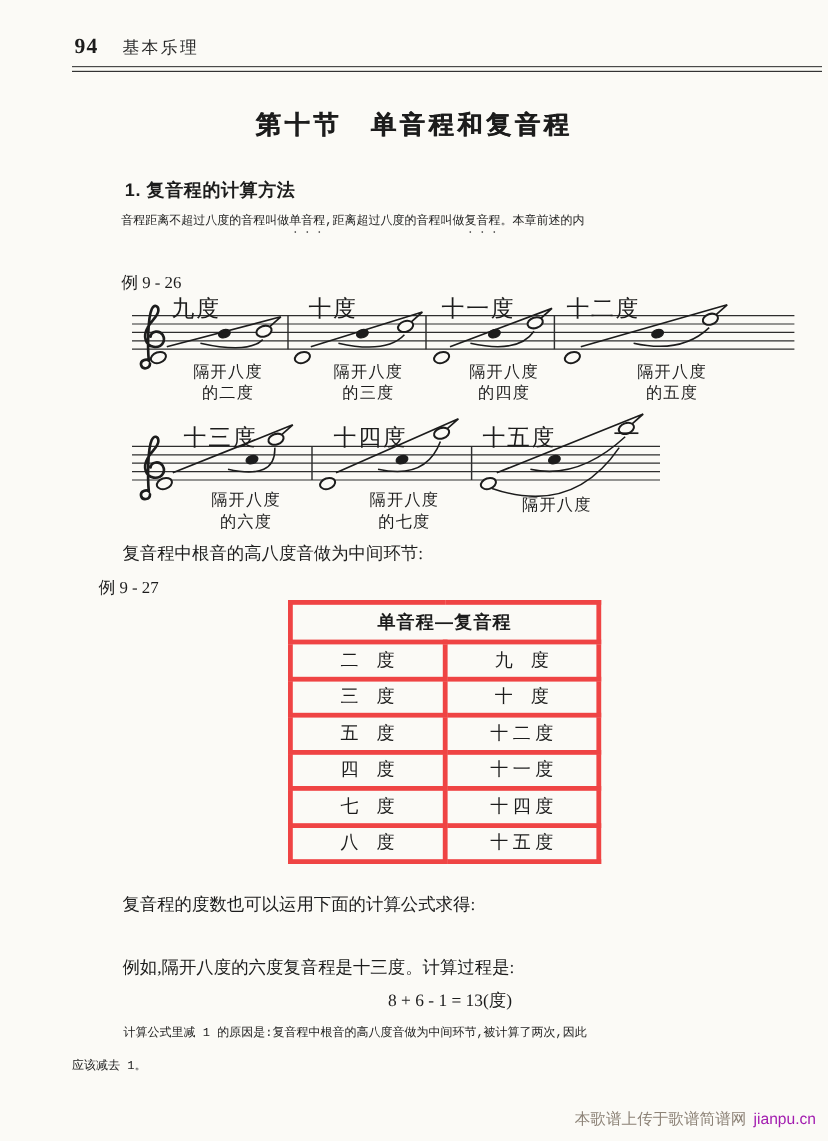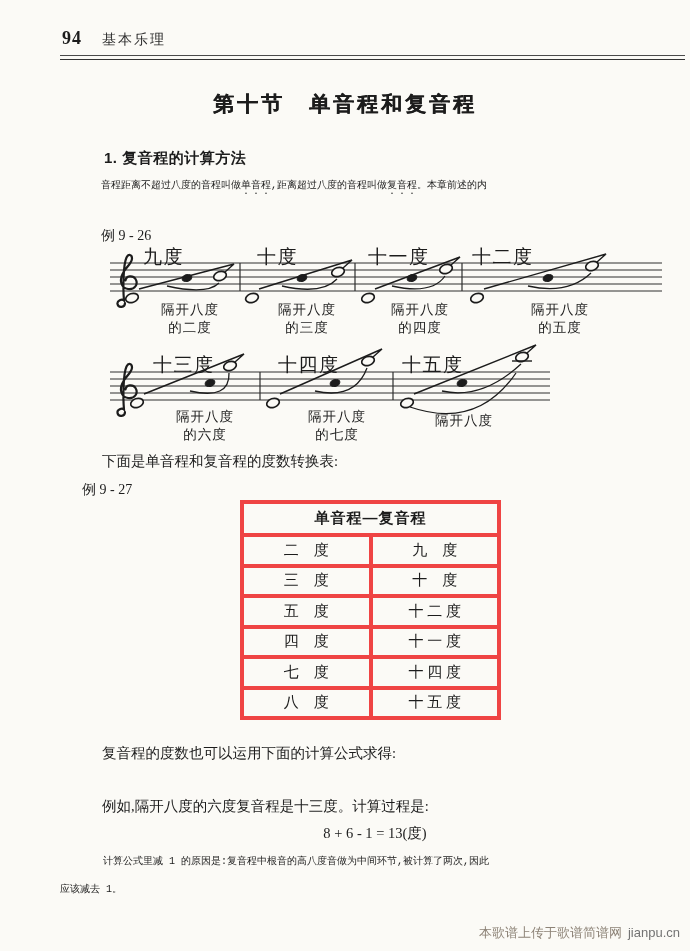--- a/index.html
+++ b/index.html
@@ -35,21 +35,21 @@
   .conv th{height:29px;font-weight:bold;letter-spacing:1px;font-family:"Liberation Sans","DejaVu Sans",sans-serif;}
   .conv td{height:26.5px;width:50%;}
 
   .bodyline{position:absolute;font-size:14.5px;white-space:nowrap;}
   .center-line{position:absolute;left:110px;width:530px;text-align:center;font-size:14.5px;white-space:nowrap;}
   .para2{position:absolute;top:848px;left:60px;}
   .para2 .pline{line-height:28px;}
 
   
   .footer{position:absolute;top:924px;right:10px;font-size:13px;color:#8d8377;white-space:nowrap;}
-  .footer .lk{color:#737373;margin-left:6px;font-family:"Liberation Sans","DejaVu Sans",sans-serif;}
+  .footer .lk{color:#a21caf;margin-left:6px;font-family:"Liberation Sans","DejaVu Sans",sans-serif;}
 </style>
 </head>
 <body>
 
 <div class="page">
 
   <div class="pg-header">
     <span class="pg-num">94</span>
     <span class="pg-book">基本乐理</span>
   </div>
@@ -158,21 +158,21 @@
     <div class="cap" style="top:58px;left:179px;">
         <div>隔开八度</div>
         <div>的七度</div>
       </div>
     <div class="cap" style="top:62px;left:306px;">
         <div>隔开八度</div>
         <div></div>
       </div>
   </div>
 
-  <div class="bodyline" style="top:452px;left:102px;">下面是单音程和复音程的度数转换表:</div>
+  <div class="bodyline" style="top:452px;left:102px;">复音程中根音的高八度音做为中间环节:</div>
   <div class="ex-label" style="top:481px;left:82px;">例 9 - 27</div>
 
   <table class="conv">
     <tbody>
         <tr>
           <th colspan="2">单音程—复音程</th>
         </tr>
     <tr>
           <td>二　度</td>
           <td>九　度</td>

